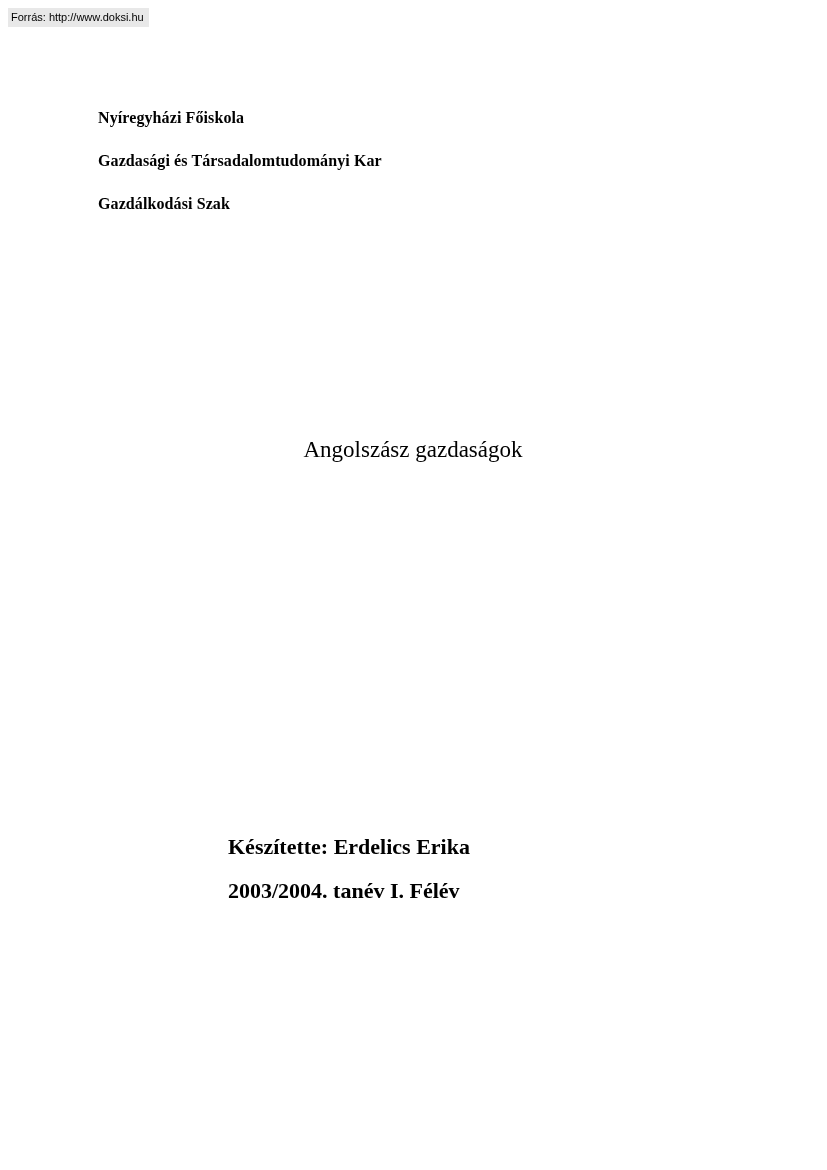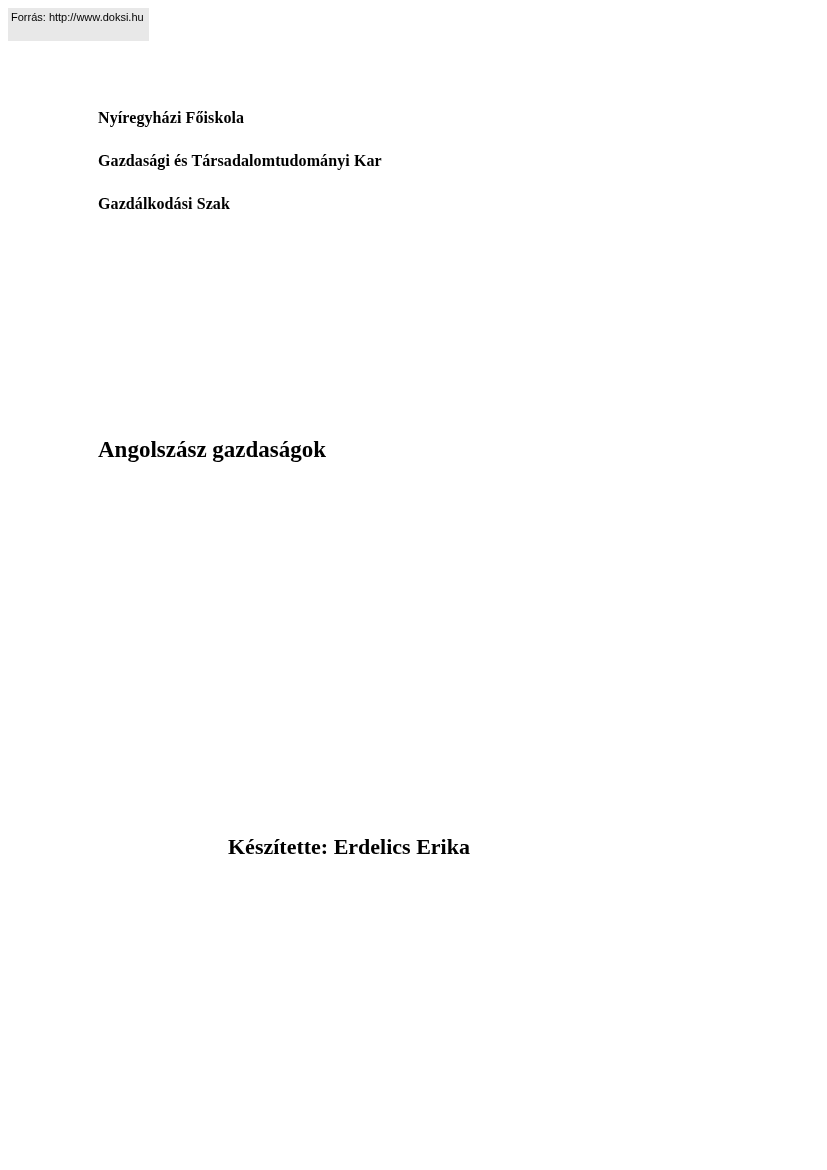--- a/index.html
+++ b/index.html
@@ -18,21 +18,21 @@
 
   .source-bar {
     position: absolute;
     top: 8px;
     left: 8px;
     background: #e8e8e8;
     color: #000000;
     font-family: "Liberation Sans", sans-serif;
     font-size: 11px;
     line-height: 14px;
-    padding: 2px 5px 17px 3px;
+    padding: 2px 5px 3px 3px;
     white-space: nowrap;
   }
 
   .page {
     position: absolute;
     top: 0;
     left: 0;
     width: 827px;
     height: 1170px;
   }
@@ -49,22 +49,23 @@
     line-height: 43px;
     letter-spacing: 0.1px;
     white-space: nowrap;
   }
 
   .doc-title {
     position: absolute;
     left: 98px;
     top: 430px;
     width: 630px;
+    text-align: center;
     font-size: 23px;
-    font-weight: bold;
+    font-weight: normal;
     line-height: 40px;
   }
 
   .author-block {
     position: absolute;
     left: 228px;
     top: 825px;
     width: 500px;
     text-align: left;
   }
@@ -85,15 +86,16 @@
   <div class="institution-block">
     <div class="institution-line">Nyíregyházi Főiskola</div>
     <div class="institution-line">Gazdasági és Társadalomtudományi Kar</div>
     <div class="institution-line">Gazdálkodási Szak</div>
   </div>
 
   <div class="doc-title">Angolszász gazdaságok</div>
 
   <div class="author-block">
     <div class="author-line">Készítette: Erdelics Erika</div>
+    <div class="author-line">2003/2004. tanév I. Félév</div>
   </div>
 
 </div>
 
 </body></html>

